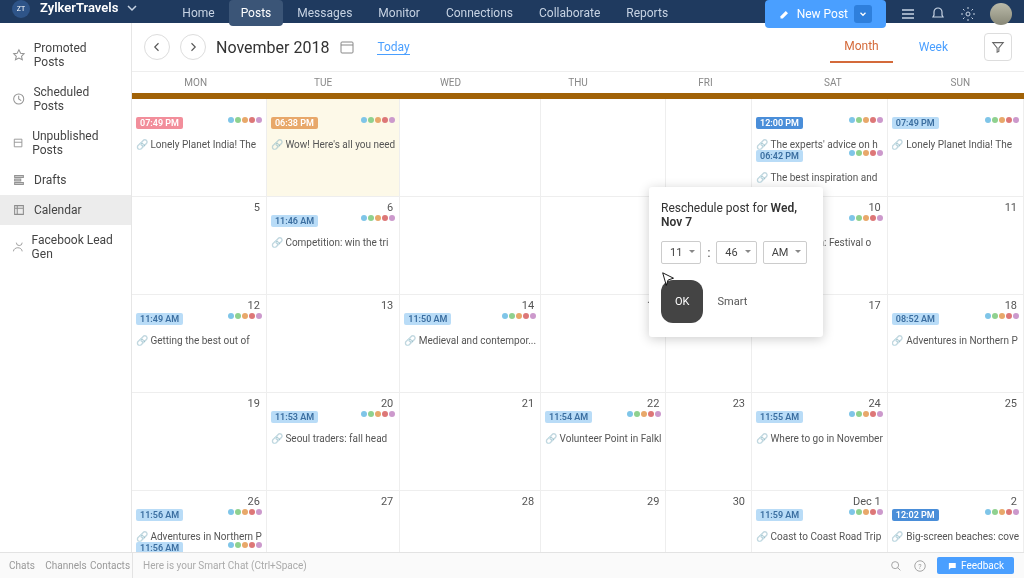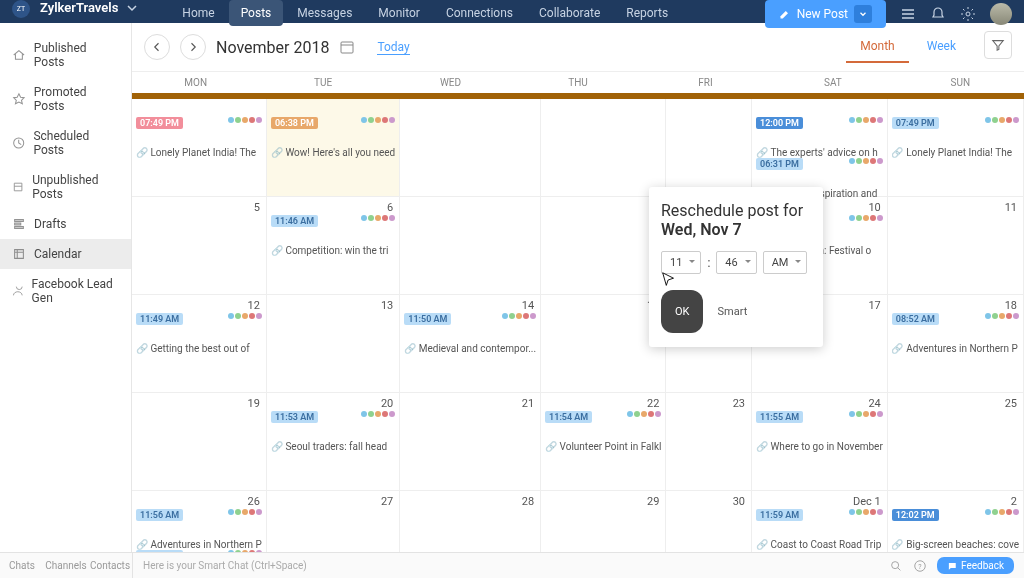--- a/index.html
+++ b/index.html
@@ -18,55 +18,55 @@
 .shell{display:flex;height:542px}
 .sidebar{width:132px;border-right:1px solid #e6e6e6;padding-top:10px}
 .side-item{display:flex;align-items:center;gap:8px;padding:8px 12px;font-size:12px;color:#444;cursor:pointer}
 .side-item.active{background:#ececec}
 .side-ic{width:14px;height:14px;opacity:.7}
 .main{flex:1;display:flex;flex-direction:column;position:relative}
 .calhead{display:flex;align-items:center;padding:8px 12px;gap:10px}
 .navbtn{width:26px;height:26px;border:1px solid #ddd;border-radius:50%;display:flex;align-items:center;justify-content:center;cursor:pointer}
 .cal-title{font-size:16px;color:#333}
 .today{color:#4a9fff;font-size:12px;margin-left:12px;border-bottom:1px solid #4a9fff}
-.viewsw{margin-left:auto;display:flex;gap:4px;}
+.viewsw{margin-left:auto;display:flex;gap:12px;align-items:center}
 .tab{padding:8px 14px;font-size:12px;color:#888;cursor:pointer}
 .tab.active{color:#d46a3a;border-bottom:2px solid #d46a3a}
 .tab.wk{color:#4a9fff}
 .filter{width:28px;height:28px;border:1px solid #ddd;border-radius:4px;display:flex;align-items:center;justify-content:center;margin-left:10px}
 .dow{display:grid;grid-template-columns:repeat(7,1fr);border-top:1px solid #eee;border-bottom:6px solid #a16207}
 .dow div{text-align:center;font-size:10px;color:#888;padding:5px 0}
 .grid{display:grid;grid-template-columns:repeat(7,1fr);grid-auto-rows:98px;flex:1;overflow:hidden}
 .cell{border-right:1px solid #eee;border-bottom:1px solid #eee;padding:4px 4px;position:relative;font-size:10px}
 .cell.hl{background:#fdf9e8}
 .dnum{position:absolute;top:4px;right:6px;font-size:11px;color:#555}
 .ev{margin-top:14px}
 .tm{display:inline-block;background:#b9dcf7;color:#3b6ea0;font-size:9px;padding:1px 4px;border-radius:2px;font-weight:600}
 .tm.pm{background:#f28e9b;color:#fff}
 .tm.ora{background:#e8a86a;color:#fff}
 .tm.pm2{background:#4a8ed9;color:#fff}
 .dots{float:right;display:flex;gap:1px}
 .dots i{width:6px;height:6px;border-radius:50%;background:#ccc;display:inline-block}
 .dots i.a{background:#7fc5e8}.dots i.b{background:#8fd18f}.dots i.c{background:#e8a86a}.dots i.d{background:#d77}.dots i.e{background:#c9c}
-.evt{margin-top:18px;color:#555;white-space:nowrap;overflow:hidden;text-overflow:ellipsis}
+.evt{margin-top:10px;color:#555;white-space:nowrap;overflow:hidden;text-overflow:ellipsis}
 .lk{opacity:.5;margin-right:2px}
 .modal{position:absolute;left:517px;top:164px;width:174px;background:#fff;border-radius:3px;box-shadow:0 2px 12px rgba(0,0,0,.2);padding:14px 12px;z-index:10}
-.mtitle{font-size:16px;color:#333;margin-bottom:12px}
+.mtitle{font-size:12px;color:#333;margin-bottom:12px}
 .mtitle b{font-weight:600}
 .timer{display:flex;gap:6px;align-items:center;margin-bottom:16px}
 .sel{border:1px solid #ccc;padding:4px 18px 4px 8px;font-size:11px;border-radius:2px;position:relative;background:#fff}
 .sel::after{content:"";position:absolute;right:5px;top:8px;border:3px solid transparent;border-top-color:#888}
 .mbtns{display:flex;gap:14px;align-items:center}
 .ok{background:#444;color:#fff;padding:15px 14px;border-radius:12px;font-size:11px}
 .cancel{color:#555;font-size:11px}
 .footer{position:fixed;bottom:0;left:0;right:0;height:26px;border-top:1px solid #e3e3e3;display:flex;align-items:center;background:#fafafa;font-size:10px;color:#999}
 .fcol{width:44px;text-align:center}
 .fsrc{flex:1;padding:0 10px;color:#aaa;border-left:1px solid #e3e3e3;height:100%;display:flex;align-items:center}
 .fright{display:flex;align-items:center;gap:10px;padding:0 10px}
-.fb{background:#4a9fff;color:#fff;padding:3px 10px;border-radius:7px;display:flex;align-items:center;gap:4px}
+.fb{background:#4a9fff;color:#fff;padding:3px 10px;border-radius:2px;display:flex;align-items:center;gap:4px}
 svg{display:block}
 .cursor{position:absolute;left:528px;top:248px;z-index:20;pointer-events:none}
 </style>
 </head>
 <body>
 
 <div class="topbar">
   <span class="brand-icon">ZT</span>
   <span class="brand">ZylkerTravels</span>
   <svg class="ico" viewBox="0 0 16 16">
@@ -104,26 +104,20 @@
         <path d="M8 1v2M8 13v2M1 8h2M13 8h2M3 3l1.5 1.5M11.5 11.5L13 13M3 13l1.5-1.5M11.5 4.5L13 3" stroke="currentColor"></path>
       </svg>
     <div class="avatar"></div>
   </div>
 </div>
 
 <div class="shell">
   <div class="sidebar" id="sidebar">
       <div class="side-item">
         <svg class="side-ic" viewBox="0 0 16 16">
-          <path d="M2 8l6-5 6 5M4 7v6h8V7" fill="none" stroke="#666" stroke-width="1.2"></path>
-        </svg>
-        <span>Published Posts</span>
-      </div>
-      <div class="side-item">
-        <svg class="side-ic" viewBox="0 0 16 16">
           <path d="M8 2l2 4 4 .5-3 3 1 4-4-2-4 2 1-4-3-3 4-.5z" fill="none" stroke="#666" stroke-width="1.2"></path>
         </svg>
         <span>Promoted Posts</span>
       </div>
       <div class="side-item">
         <svg class="side-ic" viewBox="0 0 16 16">
           <path d="M8 2a6 6 0 100 12A6 6 0 008 2zm0 2v4l3 2" fill="none" stroke="#666" stroke-width="1.2"></path>
         </svg>
         <span>Scheduled Posts</span>
       </div>
@@ -229,21 +223,21 @@
           <span class="dnum"></span>
           <div class="ev">
             <div><span class="tm pm2">12:00 PM</span><span class="dots">
                 <i class="a"></i>
                 <i class="b"></i>
                 <i class="c"></i>
                 <i class="d"></i>
                 <i class="e"></i>
               </span></div>
             <div class="evt"><span class="lk">🔗</span>The experts' advice on h</div>
-            <div><span class="tm ">06:31 PM</span><span class="dots">
+            <div><span class="tm ">06:42 PM</span><span class="dots">
                 <i class="a"></i>
                 <i class="b"></i>
                 <i class="c"></i>
                 <i class="d"></i>
                 <i class="e"></i>
               </span></div>
             <div class="evt"><span class="lk">🔗</span>The best inspiration and</div>
           </div>
         </div>
         <div class="cell">

